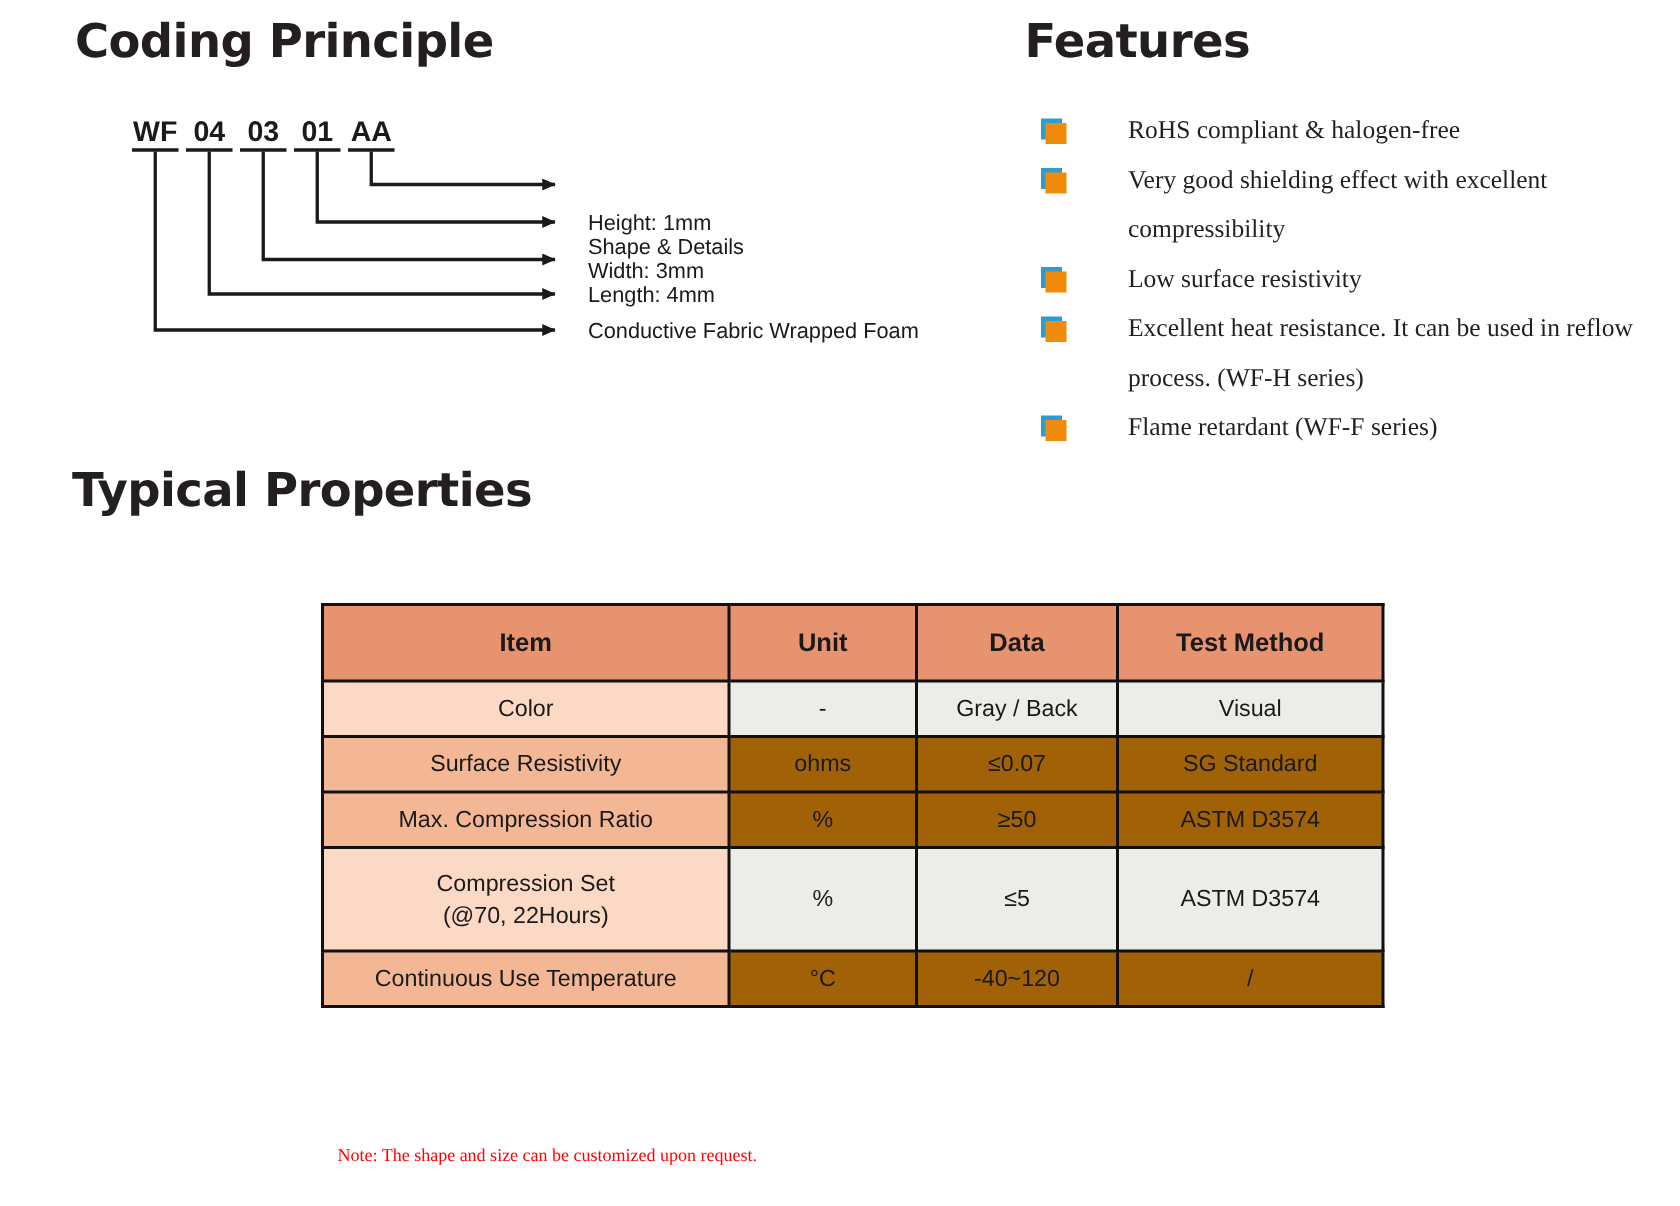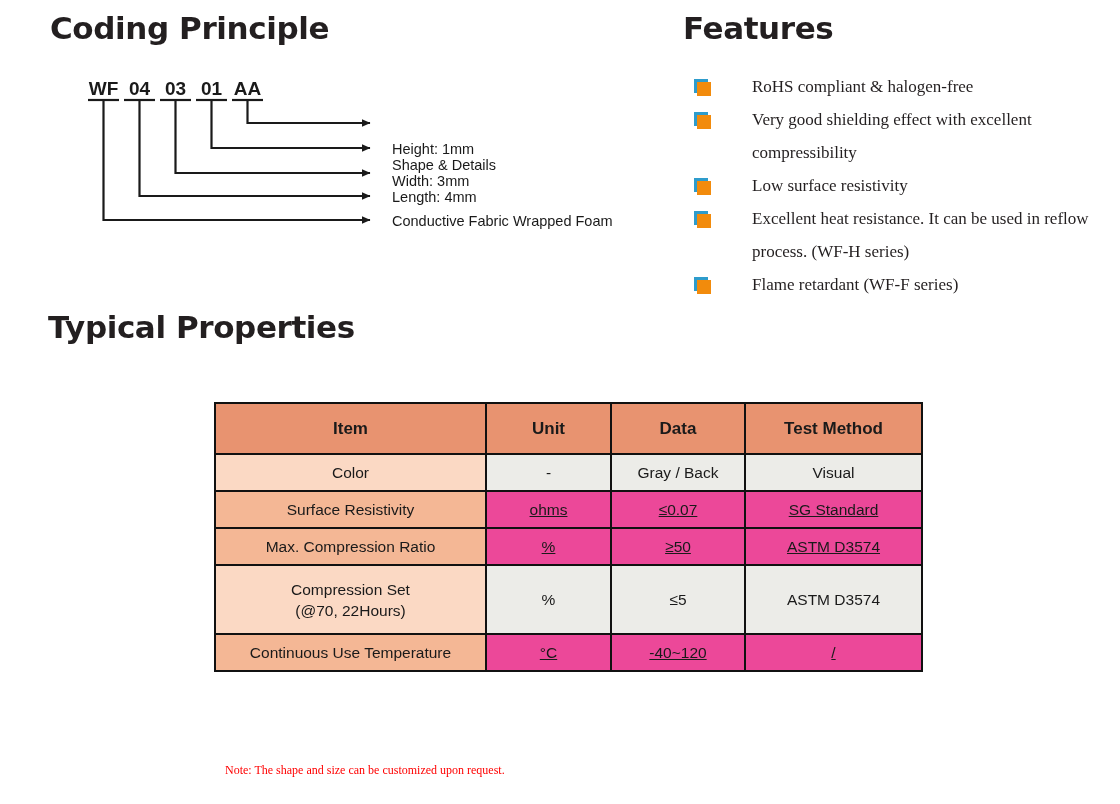--- a/index.html
+++ b/index.html
@@ -131,21 +131,21 @@
     font-weight: normal;
   }
   .col-item   { width: 271px; }
   .col-unit   { width: 125px; }
   .col-data   { width: 134px; }
   .col-method { width: 177px; }
 
   tr.tone-light td.cell-item { background: #fbd9c4; }
   tr.tone-dark  td.cell-item { background: #f4b795; }
   tr.tone-light td.cell-val  { background: #ecece8; }
-  tr.tone-dark  td.cell-val  { background: #ec4899; text-decoration: underline; }
+  tr.tone-dark  td.cell-val  { background: #a16207; }
 
   td.cell-item { line-height: 21px; }
   .row-h1 { height: 37px; margin-left: 42px; }
   .row-h2 { height: 69px; }
 
   
   #table-note {
     position: absolute;
     left: 225px;
     top: 763px;

